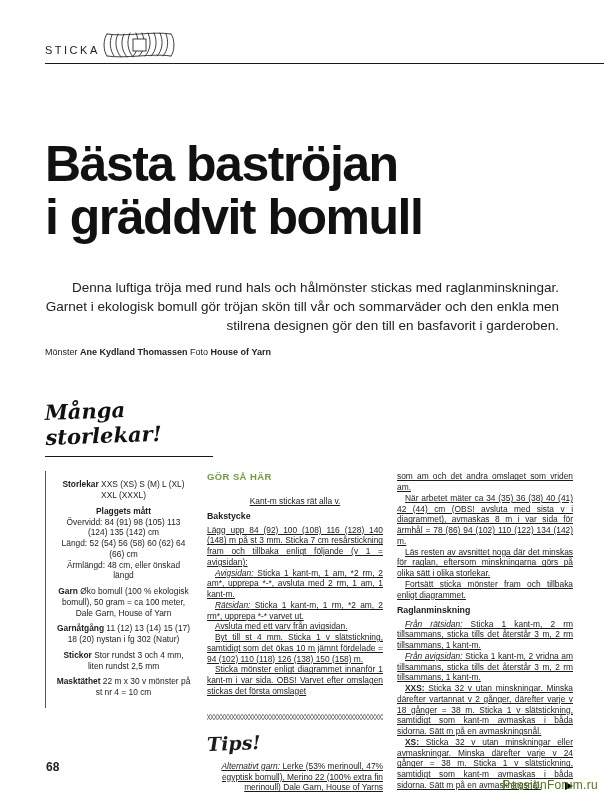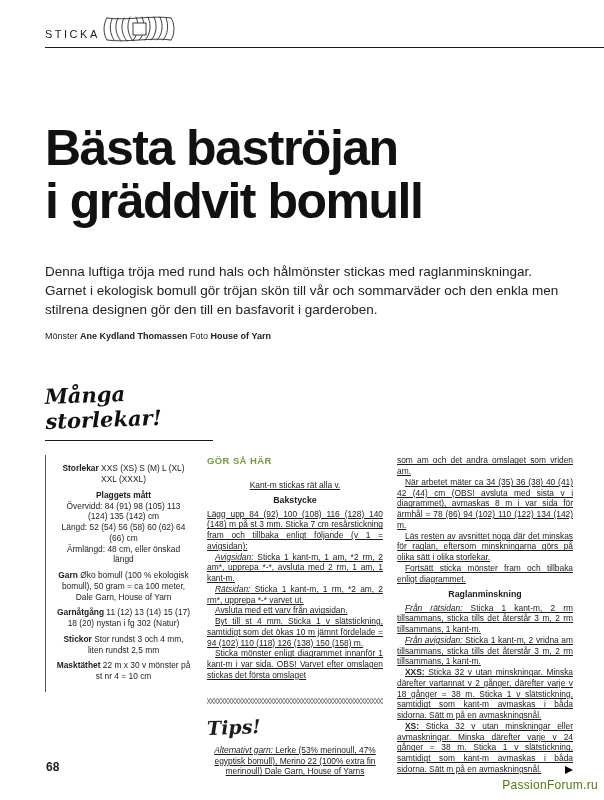--- a/index.html
+++ b/index.html
@@ -3,62 +3,62 @@
 <meta charset="utf-8">
 <style>
   * { margin:0; padding:0; box-sizing:border-box; }
   html,body { background:#ddd; }
   .page {
     width:604px; height:800px; margin:0 auto; background:#ffffff;
     position:relative; overflow:hidden;
     font-family:"Liberation Sans", sans-serif; color:#1a1a1a;
   }
   
-  .header { position:relative; height:48px; margin-left:45px; border-bottom:1px solid #1a1a1a; }
+  .header { position:relative; height:64px; margin-left:45px; border-bottom:1px solid #1a1a1a; }
   .kicker { position:absolute; left:0; bottom:7px; font-size:11px; letter-spacing:2.5px; color:#1a1a1a; }
   .yarn { position:absolute; left:55px; bottom:3px; }
   
   h1.headline {
     margin:74px 45px 15px; font-size:50px; line-height:1.06; font-weight:bold;
     letter-spacing:-1.5px; color:#111;
   }
   
-  .intro { margin:34px 45px 0; max-width:518px; font-size:13.5px; line-height:1.42; color:#222; }
+  .intro { margin:34px 45px 0; max-width:518px; font-size:13.5px; line-height:1.42; color:#222;text-align:right; }
   .credits { margin:12px 45px 0; font-size:9px; color:#222; }
   .credits b { font-weight:bold; }
   
   .script-wrap { margin:40px 45px 0; width:168px; border-bottom:1.5px solid #1a1a1a; padding-bottom:9px; }
   .script {
     display:inline-block; font-family:"DejaVu Serif", serif; font-style:italic; font-weight:bold;
     font-size:21px; transform:rotate(-2deg); color:#111;
   }
   
   .cols { display:flex; gap:14px; margin:14px 31px 0 45px; align-items:flex-start; }
   .col { font-size:8.4px; line-height:1.28; text-align:justify; color:#1c1c1c; }
   .col-left  { width:148px; flex:none; border-left:1px solid #555; padding:8px 2px 10px 10px; text-align:center; }
   .col-mid   { width:176px; flex:none; }
   .col-right { width:176px; flex:none; }
   .ib-row { margin:0; }
   .ib-row.group { margin-top:5px; }
   .ib-label { font-weight:bold; }
   .h-green { color:#6f9d3f; font-size:9.5px; font-weight:bold; letter-spacing:0.4px; margin-bottom:12px; text-align:left; }
   .note { margin-bottom:10px; text-align:center; }
-  .h-sub { font-size:8.8px; font-weight:bold; margin:5px 0 2px; text-align:center; }
+  .h-sub { font-size:8.8px; font-weight:bold; margin:5px 0 2px; text-align:left; }
   .pp { margin:0;text-decoration:underline; }
   .ind { text-indent:8px; }
   .lead-i { font-style:italic; }
   .lead-b { font-weight:bold; }
   
   .tips { margin-top:16px; }
   .divider svg { display:block; }
   .tips-h {
     display:inline-block; font-family:"DejaVu Serif", serif; font-style:italic; font-weight:bold;
     font-size:19px; margin:10px 0 6px; transform:rotate(-2deg);
   }
-  .tips-p { text-align:center; }
+  .tips-p { text-align:right; }
   
   .arrow {
     float:right; width:0; height:0; margin-top:2px;
     border-left:8px solid #000; border-top:4.5px solid transparent; border-bottom:4.5px solid transparent;
   }
   
   .pageno { position:absolute; left:46px; bottom:26px; font-size:12px; font-weight:bold; color:#222; }
   .watermark { position:absolute; right:6px; bottom:8px; font-size:12px; color:#4d7c0f; letter-spacing:0.3px; }
 </style>
 </head>

